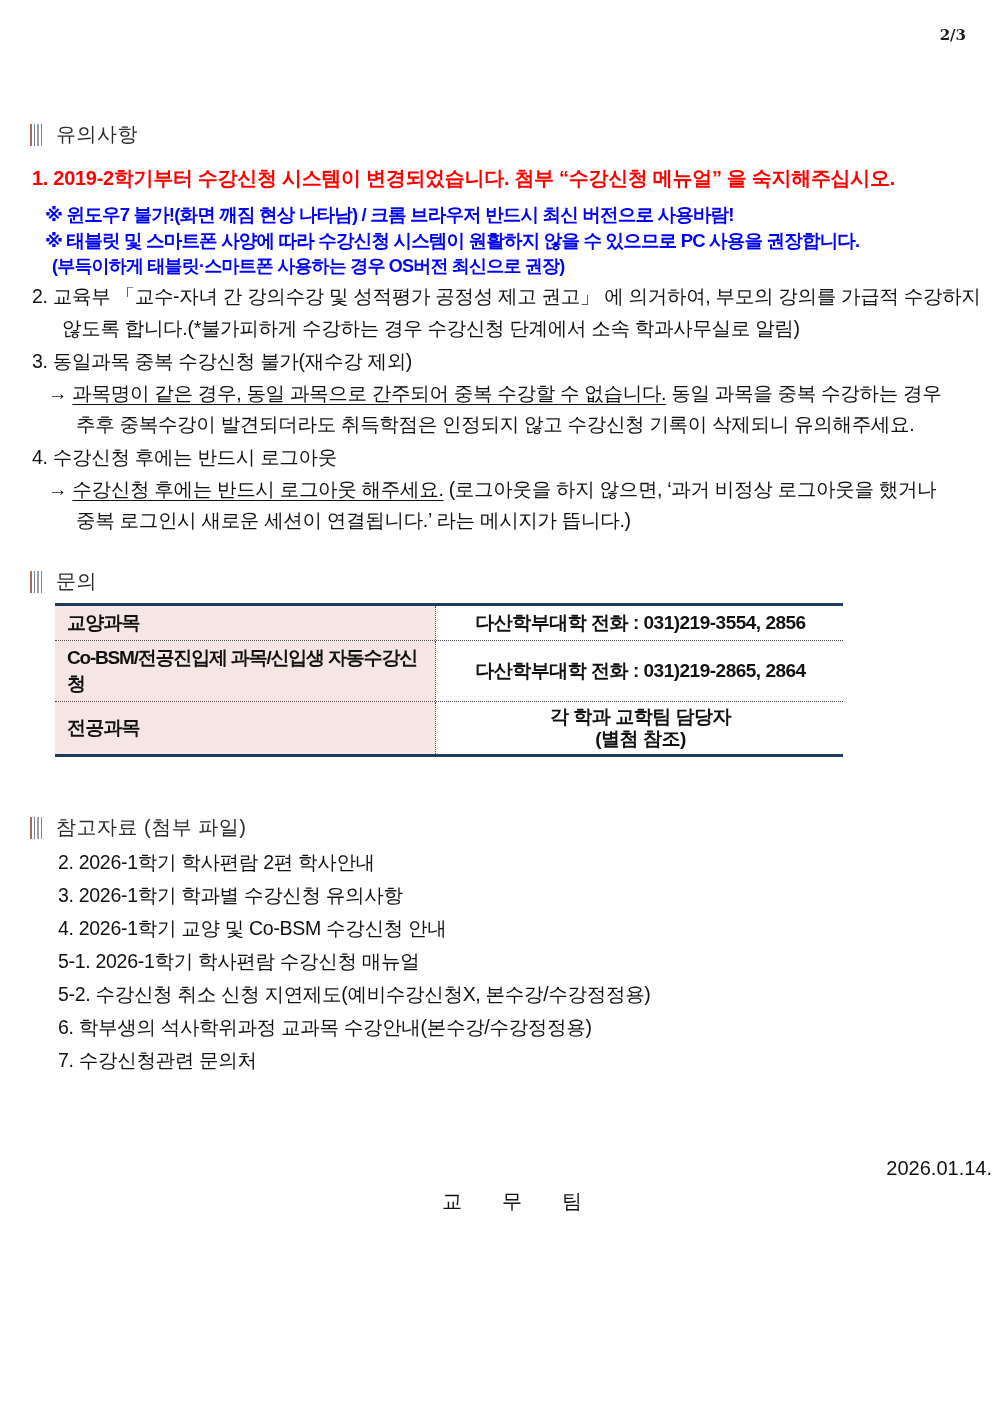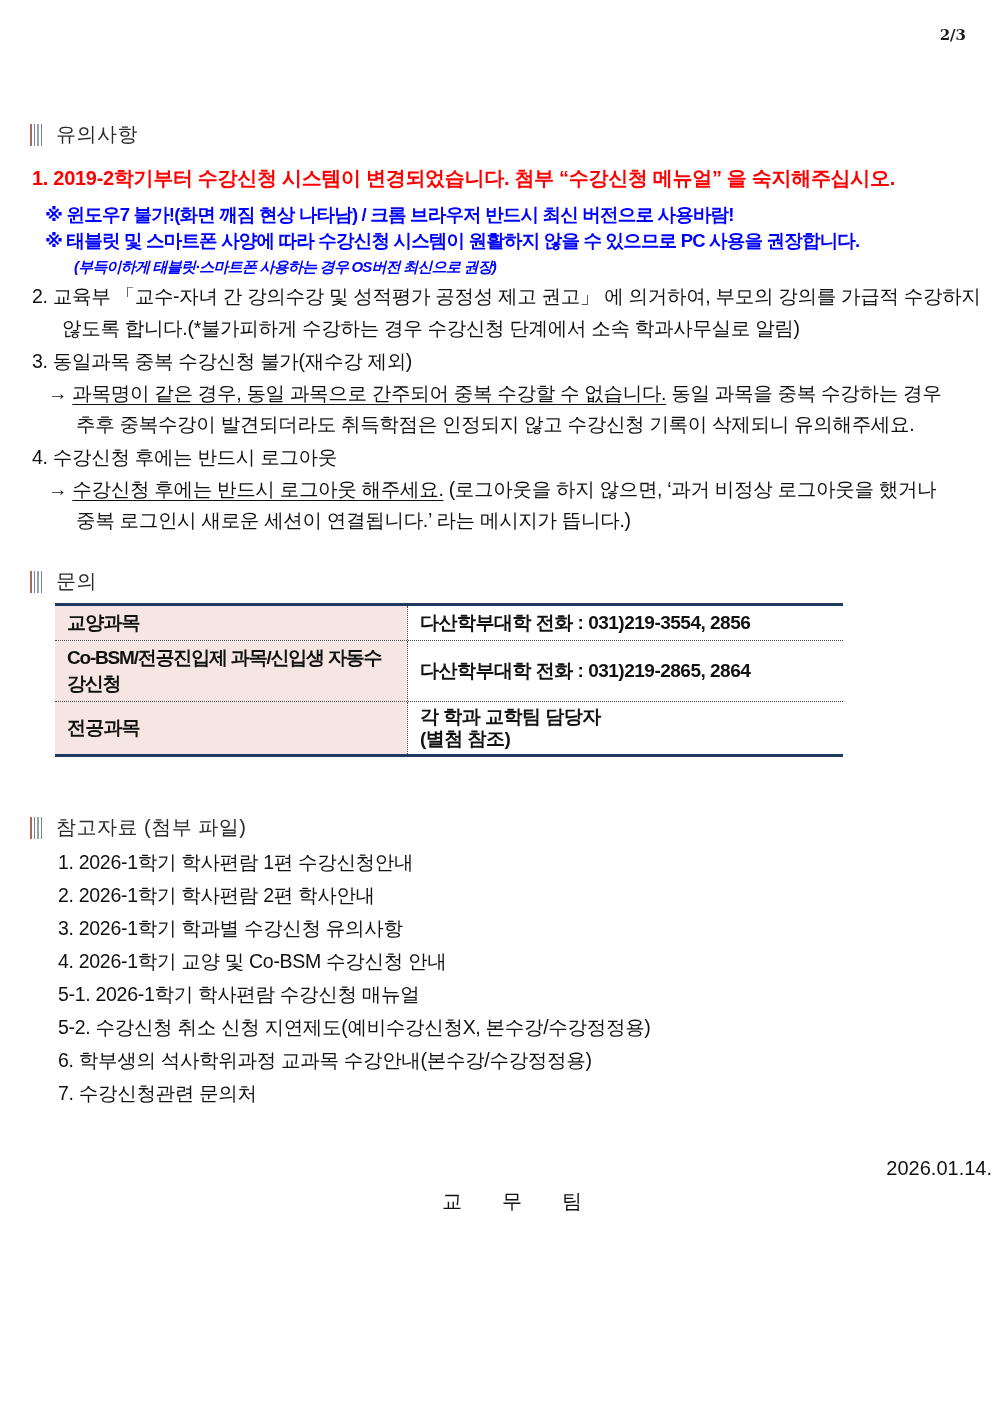--- a/index.html
+++ b/index.html
@@ -32,32 +32,32 @@
   
   .contact-table {
     width: 788px;
     border-top: 3px solid #1F3A5F;
     border-bottom: 3px solid #1F3A5F;
     font-size: 19px;
   }
   .ct-row { display: flex; }
   .ct-row + .ct-row { border-top: 1px dotted #444; }
   .ct-label {
-    width: 352px; box-sizing: border-box;
+    width: 380px; box-sizing: border-box;
     background: #F5E6E3;
     padding: 4px 8px 4px 12px;
     font-weight: 700; letter-spacing: -0.8px;
     display: flex; flex-direction: column; justify-content: center;
   }
   .ct-value {
     flex: 1; box-sizing: border-box;
     border-left: 1px dotted #444;
     padding: 4px 10px 4px 12px;
     font-weight: 600; letter-spacing: -0.5px;
-    display: flex; flex-direction: column; justify-content: center;
+    display: flex; flex-direction: column; justify-content: center; align-items: center;
   }
   .ct-value .vline { line-height: 22px; }
   .ct-value .vline.right { text-align: right; }
   .r1 { min-height: 32px; } .r2 { min-height: 31px; }
   .r3 { min-height: 45px; } .r4 { min-height: 40px; }
 
   
   .att-list { left: 58px; top: 846px; }
   .att-item { font-size: 19.5px; line-height: 33px; white-space: nowrap; letter-spacing: -0.3px; }
 
@@ -77,21 +77,21 @@
     </span>
   <span class="sec-title">유의사항</span>
 </div>
 
 <div class="abs line red" style="left: 32px; top: 167px; font-size: 20px;">1. 2019-2학기부터 수강신청 시스템이 변경되었습니다. 첨부 “수강신청 메뉴얼” 을 숙지해주십시오.</div>
 
 <div class="abs line blue" style="left: 45px; top: 203px; font-size: 18.5px;">※ 윈도우7 불가!(화면 깨짐 현상 나타남) / 크롬 브라우저 반드시 최신 버전으로 사용바람!</div>
 
 <div class="abs line blue" style="left: 45px; top: 229px; font-size: 18.5px;">※ 태블릿 및 스마트폰 사양에 따라 수강신청 시스템이 원활하지 않을 수 있으므로 PC 사용을 권장합니다.</div>
 
-<div class="abs line blue" style="left: 74px; top: 255px; font-size: 15px; font-style: italic;">(부득이하게 태블릿·스마트폰 사용하는 경우 OS버전 최신으로 권장)</div>
+<div class="abs line blue" style="left: 52px; top: 255px; font-size: 18px;">(부득이하게 태블릿·스마트폰 사용하는 경우 OS버전 최신으로 권장)</div>
 
 <div class="abs line" style="left: 32px; top: 285px;">2. 교육부 「교수-자녀 간 강의수강 및 성적평가 공정성 제고 권고」 에 의거하여, 부모의 강의를 가급적 수강하지</div>
 <div class="abs line" style="left: 62px; top: 317px;">않도록 합니다.(*불가피하게 수강하는 경우 수강신청 단계에서 소속 학과사무실로 알림)</div>
 
 <div class="abs line" style="left: 32px; top: 350px;">3. 동일과목 중복 수강신청 불가(재수강 제외)</div>
 <div class="abs line" style="left: 48px; top: 382px;"><span>→</span> <span class="u">과목명이 같은 경우, 동일 과목으로 간주되어 중복 수강할 수 없습니다.</span><span> 동일 과목을 중복 수강하는 경우</span></div>
 <div class="abs line" style="left: 76px; top: 413px;">추후 중복수강이 발견되더라도 취득학점은 인정되지 않고 수강신청 기록이 삭제되니 유의해주세요.</div>
 
 <div class="abs line" style="left: 32px; top: 446px;">4. 수강신청 후에는 반드시 로그아웃</div>
 <div class="abs line" style="left: 48px; top: 478px;"><span>→</span> <span class="u">수강신청 후에는 반드시 로그아웃 해주세요.</span><span> (로그아웃을 하지 않으면,  ‘과거 비정상 로그아웃을 했거나</span></div>
@@ -139,21 +139,20 @@
   <span class="sec-bars">
       <i class="b1"></i>
       <i class="b2"></i>
       <i class="b3"></i>
       <i class="b4"></i>
     </span>
   <span class="sec-title">참고자료 (첨부 파일)</span>
 </div>
 
 <div class="abs att-list">
-  <div class="att-item">1. 2026-1학기 학사편람 1편 수강신청안내</div>
   <div class="att-item">2. 2026-1학기 학사편람 2편 학사안내</div>
   <div class="att-item">3. 2026-1학기 학과별 수강신청 유의사항</div>
   <div class="att-item">4. 2026-1학기 교양 및 Co-BSM 수강신청 안내</div>
   <div class="att-item">5-1. 2026-1학기 학사편람 수강신청 매뉴얼</div>
   <div class="att-item">5-2. 수강신청 취소 신청 지연제도(예비수강신청X, 본수강/수강정정용)</div>
   <div class="att-item">6. 학부생의 석사학위과정 교과목 수강안내(본수강/수강정정용)</div>
   <div class="att-item">7. 수강신청관련 문의처</div>
 </div>
 
 <div class="abs center-line" style="top: 1157px; text-align: right;">2026.01.14.</div>

